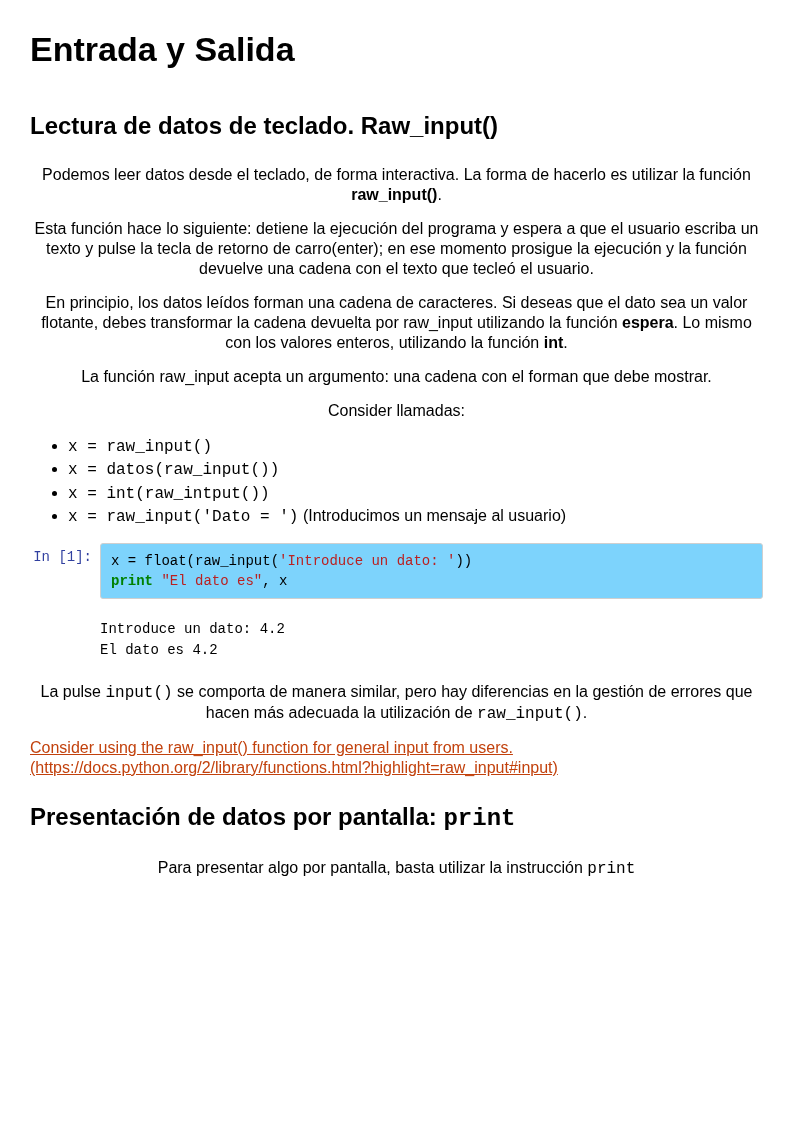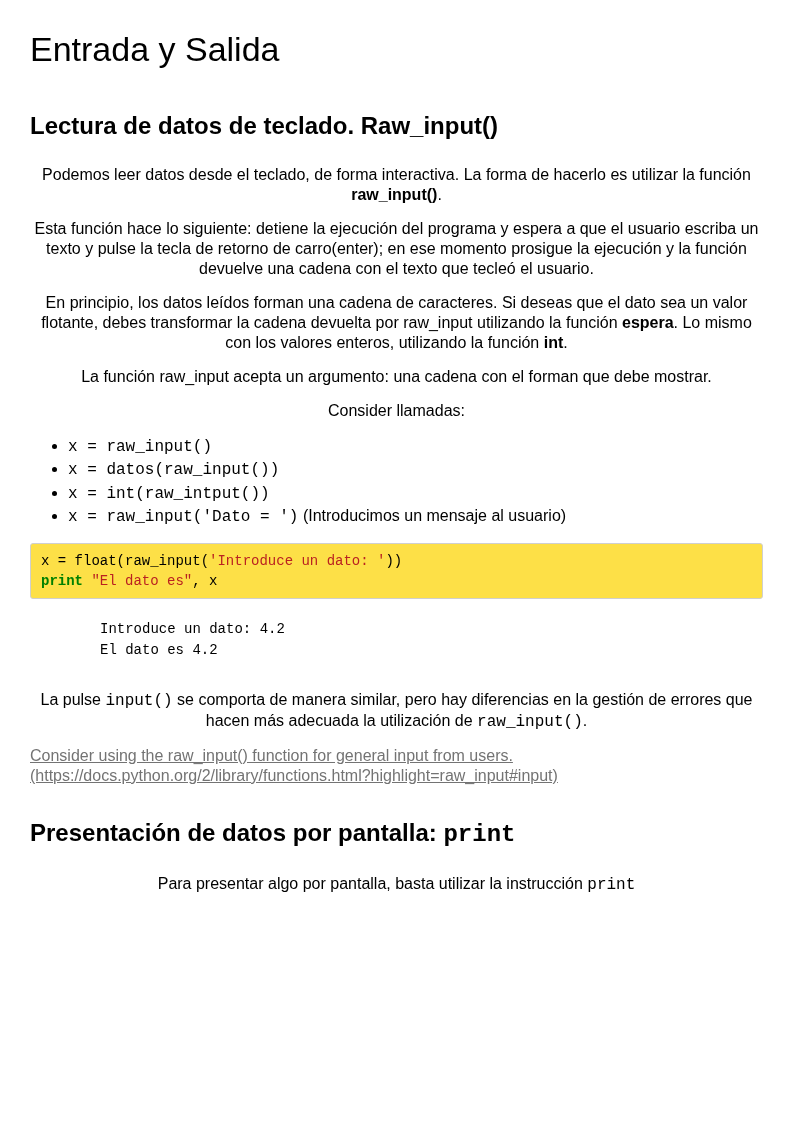--- a/index.html
+++ b/index.html
@@ -5,62 +5,62 @@
 * { box-sizing: border-box; margin: 0; padding: 0; }
 body {
   font-family: Arial, Helvetica, sans-serif;
   font-size: 16px;
   line-height: 1.25;
   color: #000;
   background: #fff;
   width: 793px;
   padding: 28px 30px;
 }
-h1 { font-size: 34px; font-weight: normal; margin-bottom: 40px; }
+h1 { font-size: 34px; font-weight: bold; margin-bottom: 40px; }
 h2 { font-size: 24px; font-weight: bold; margin-bottom: 24px; }
 p { margin-bottom: 14px; text-align: center; }
 .bold { font-weight: bold; }
 code, .mono { font-family: "Courier New", Courier, monospace; }
 ul { list-style: disc; padding-left: 38px; }
 li { margin-bottom: 0px; line-height: 1.35; }
 .cell { display: flex; margin-top: 14px; margin-bottom: 14px; }
 .prompt {
   font-family: "Courier New", Courier, monospace;
   color: #303F9F;
   width: 70px;
   text-align: right;
   padding: 6px 8px 0 0;
   font-size: 14px;
   flex-shrink: 0;
 }
 .input-area {
   flex: 1;
   border: 1px solid #cfcfcf;
   border-radius: 3px;
-  background: #fde047;
+  background: #7dd3fc;
   font-family: "Courier New", Courier, monospace;
   font-size: 14px;
   padding: 7px 10px;
   white-space: pre;
   line-height: 1.45;
 }
-.output-row { display: flex; margin-bottom: 30px; }
+.output-row { display: flex; margin-bottom: 22px; }
 .output-area {
   flex: 1;
   font-family: "Courier New", Courier, monospace;
   font-size: 14px;
   padding: 6px 0 0 0;
   white-space: pre;
   line-height: 1.45;
 }
 a.ref {
-  color: #737373;
+  color: #c2410c;
   text-decoration: underline;
   display: inline-block;
-  margin-bottom: 32px;
+  margin-bottom: 24px;
 }
 .h2-with-code code { font-size: 24px; font-weight: bold; }
 </style>
 </head>
 <body>
 
 
 
 <h1>Entrada y Salida</h1>
 
@@ -81,20 +81,21 @@
 <p>Consider llamadas:</p>
 
 <ul>
   <li><code class="mono">x = raw_input()</code></li>
   <li><code class="mono">x = datos(raw_input())</code></li>
   <li><code class="mono">x = int(raw_intput())</code></li>
   <li><code class="mono">x = raw_input('Dato = ')</code><span> (Introducimos un mensaje al usuario)</span></li>
 </ul>
 
 <div class="cell">
+  <div class="prompt">In [1]:</div>
   <div class="input-area"><span>x = float(raw_input(</span><span style="color:#BA2121">'Introduce un dato: '</span><span>))</span>
 <span style="color:#008000;font-weight:bold">print</span><span> </span><span style="color:#BA2121">"El dato es"</span><span>, x</span></div>
 </div>
 
 <div class="output-row">
   <div class="prompt"></div>
   <div class="output-area">Introduce un dato: 4.2
 El dato es 4.2</div>
 </div>
 

